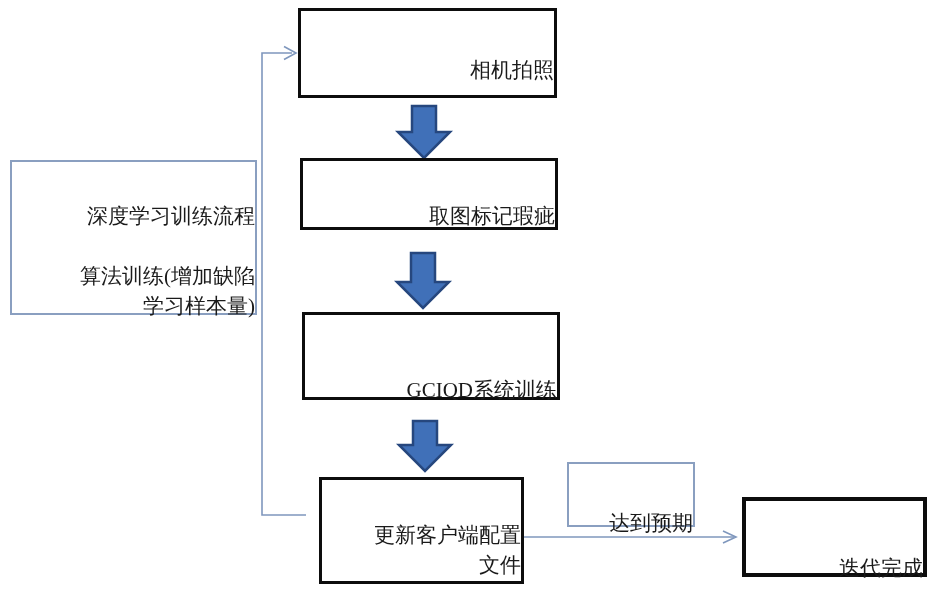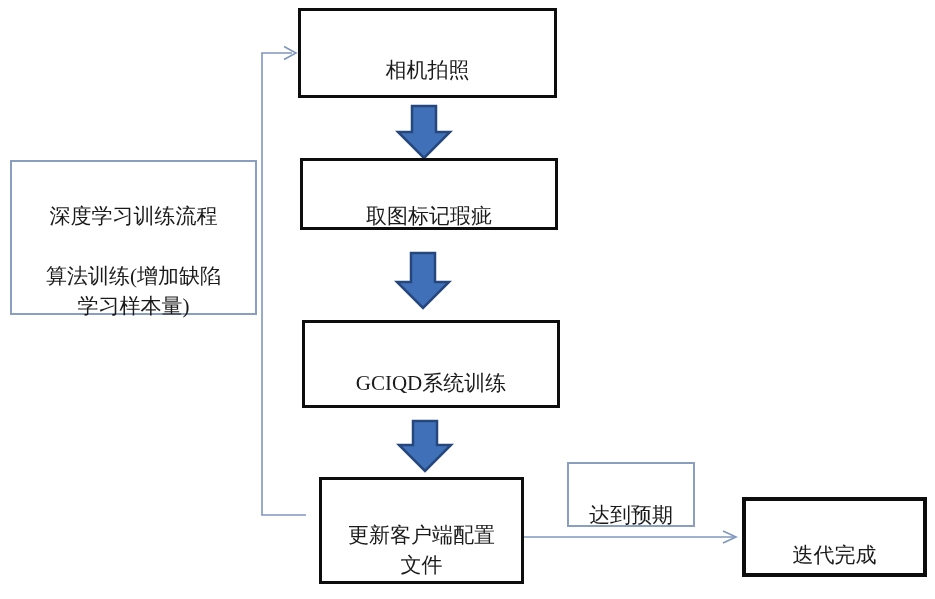--- a/index.html
+++ b/index.html
@@ -21,38 +21,38 @@
     overflow:hidden;
   }
   .connector-layer{
     position:absolute;left:0;top:0;width:935px;height:599px;z-index:1;
   }
   .node{
     position:absolute;z-index:2;
     box-sizing:border-box;
     background:var(--background);
     border:3px solid var(--node-border);
-    text-align:center;
+    text-align:right;
     font-size:21px;
     line-height:30px;
     white-space:pre-line;
   }
   .soft{
     border:2px solid var(--note-border);
   }
   .note-box{
     left:10px;top:160px;width:247px;height:155px;
     padding-top:9px;
   }
   .step1{left:298px;top:8px;width:259px;height:90px;padding-top:14px;}
   .step2{left:300px;top:158px;width:258px;height:72px;padding-top:10px;}
-  .step3{left:302px;top:312px;width:258px;height:88px;padding-top:15px;margin-top:8px;}
+  .step3{left:302px;top:312px;width:258px;height:88px;padding-top:30px;}
   .step4{left:305px;top:477px;width:205px;height:107px;padding-top:10px;margin-left:14px;}
-  .cond-box{left:567px;top:462px;width:128px;height:65px;padding-top:8px;font-family:Liberation Mono, monospace;}
-  .done{left:742px;top:497px;width:185px;height:80px;border-width:4px;padding-top:9px;}
+  .cond-box{left:567px;top:462px;width:128px;height:65px;padding-top:14px;}
+  .done{left:742px;top:497px;width:185px;height:80px;border-width:4px;padding-top:22px;}
 </style>
 </head>
 <body>
 
 <div class="canvas">
 
   <svg class="connector-layer" viewBox="0 0 935 599" xmlns="http://www.w3.org/2000/svg">
 
     <polyline points="306,515 262,515 262,53 292,53" fill="none" style="stroke:var(--connector)" stroke-width="1.6"></polyline>
     <polyline points="284,46.5 296,53 284,59.5" fill="none" style="stroke:var(--connector)" stroke-width="1.6"></polyline>

